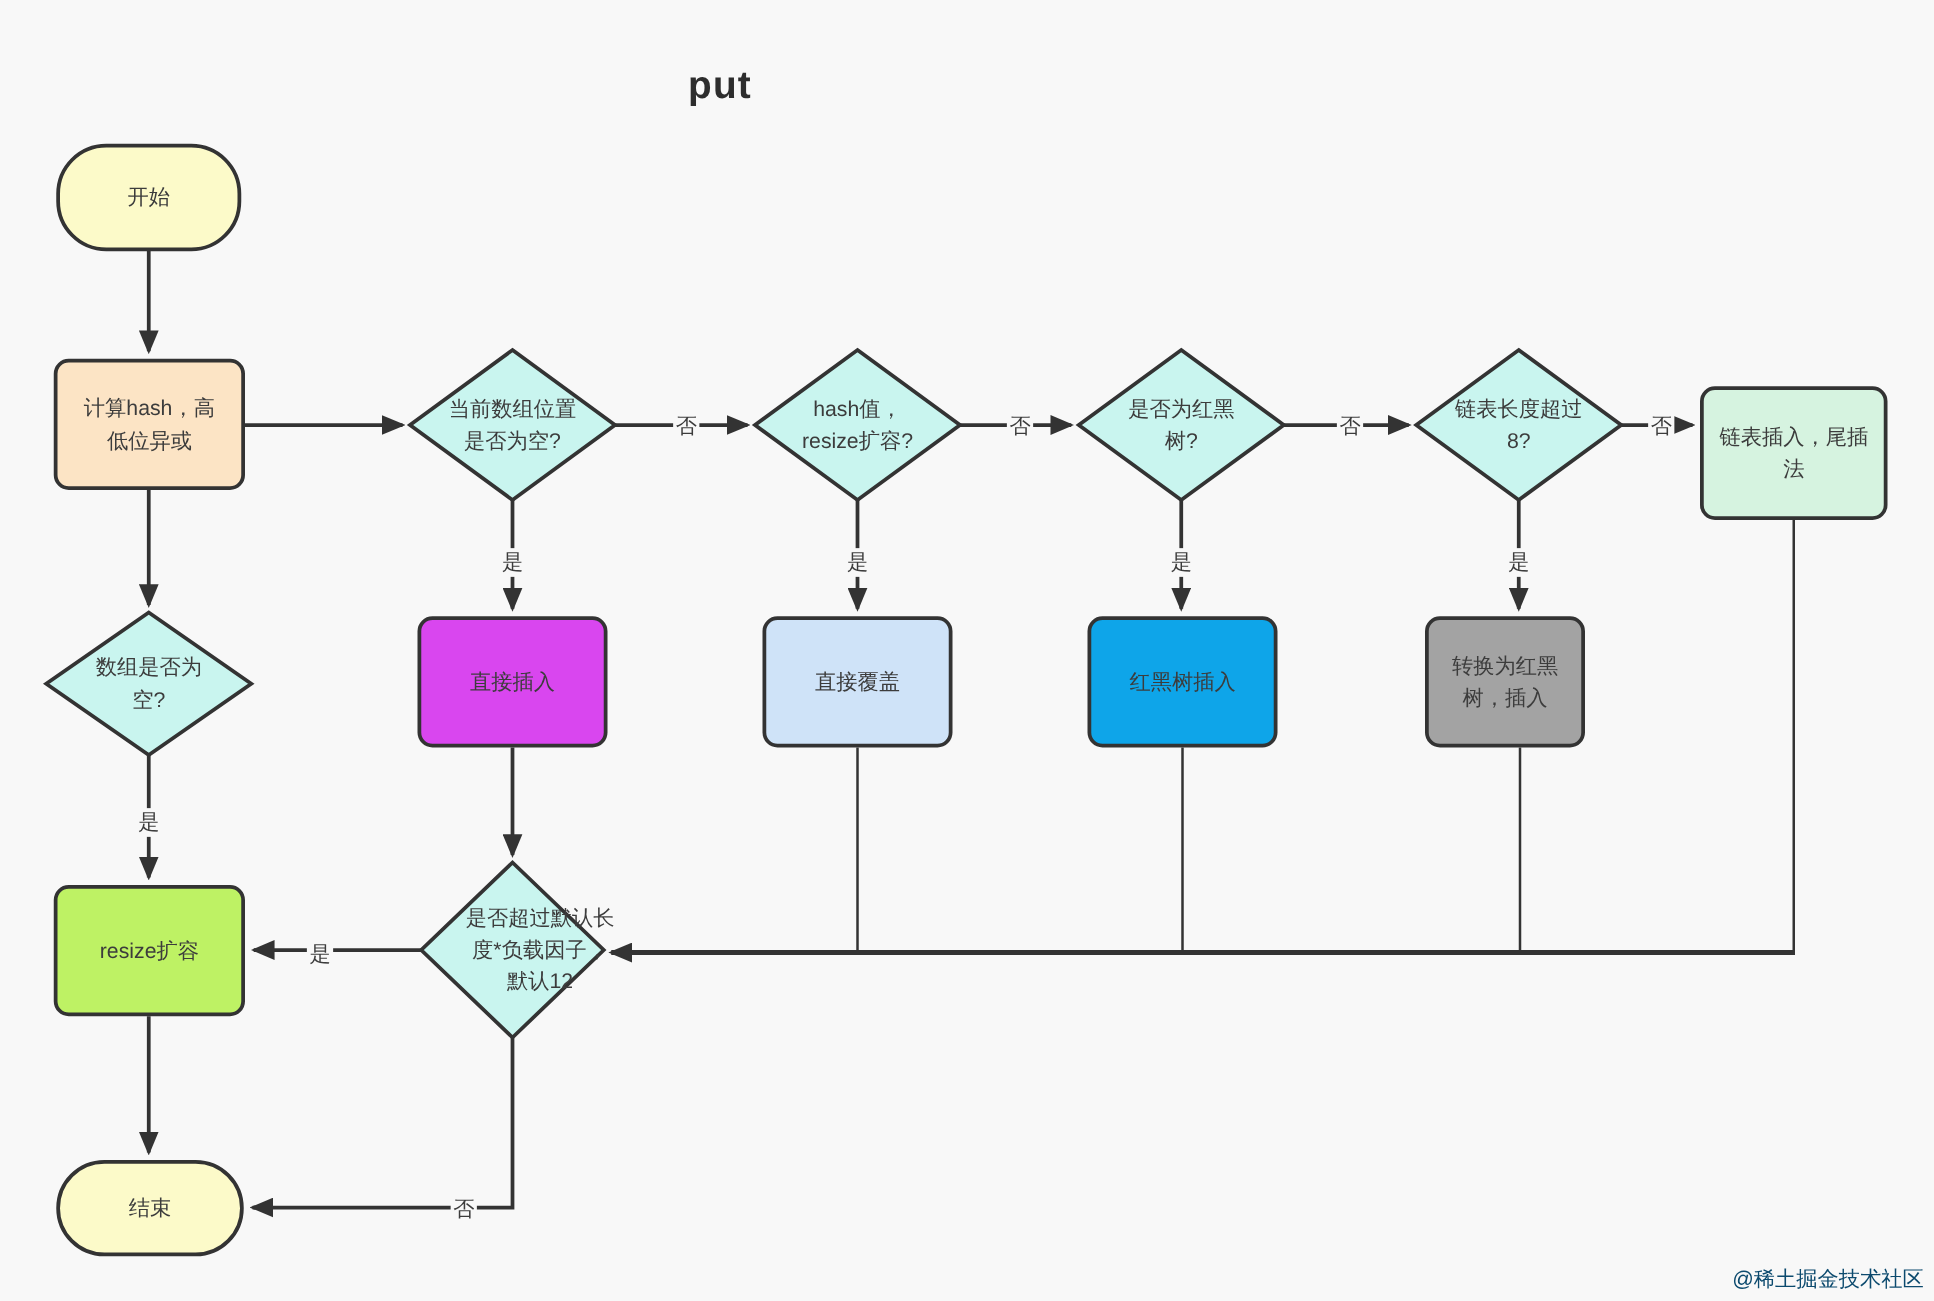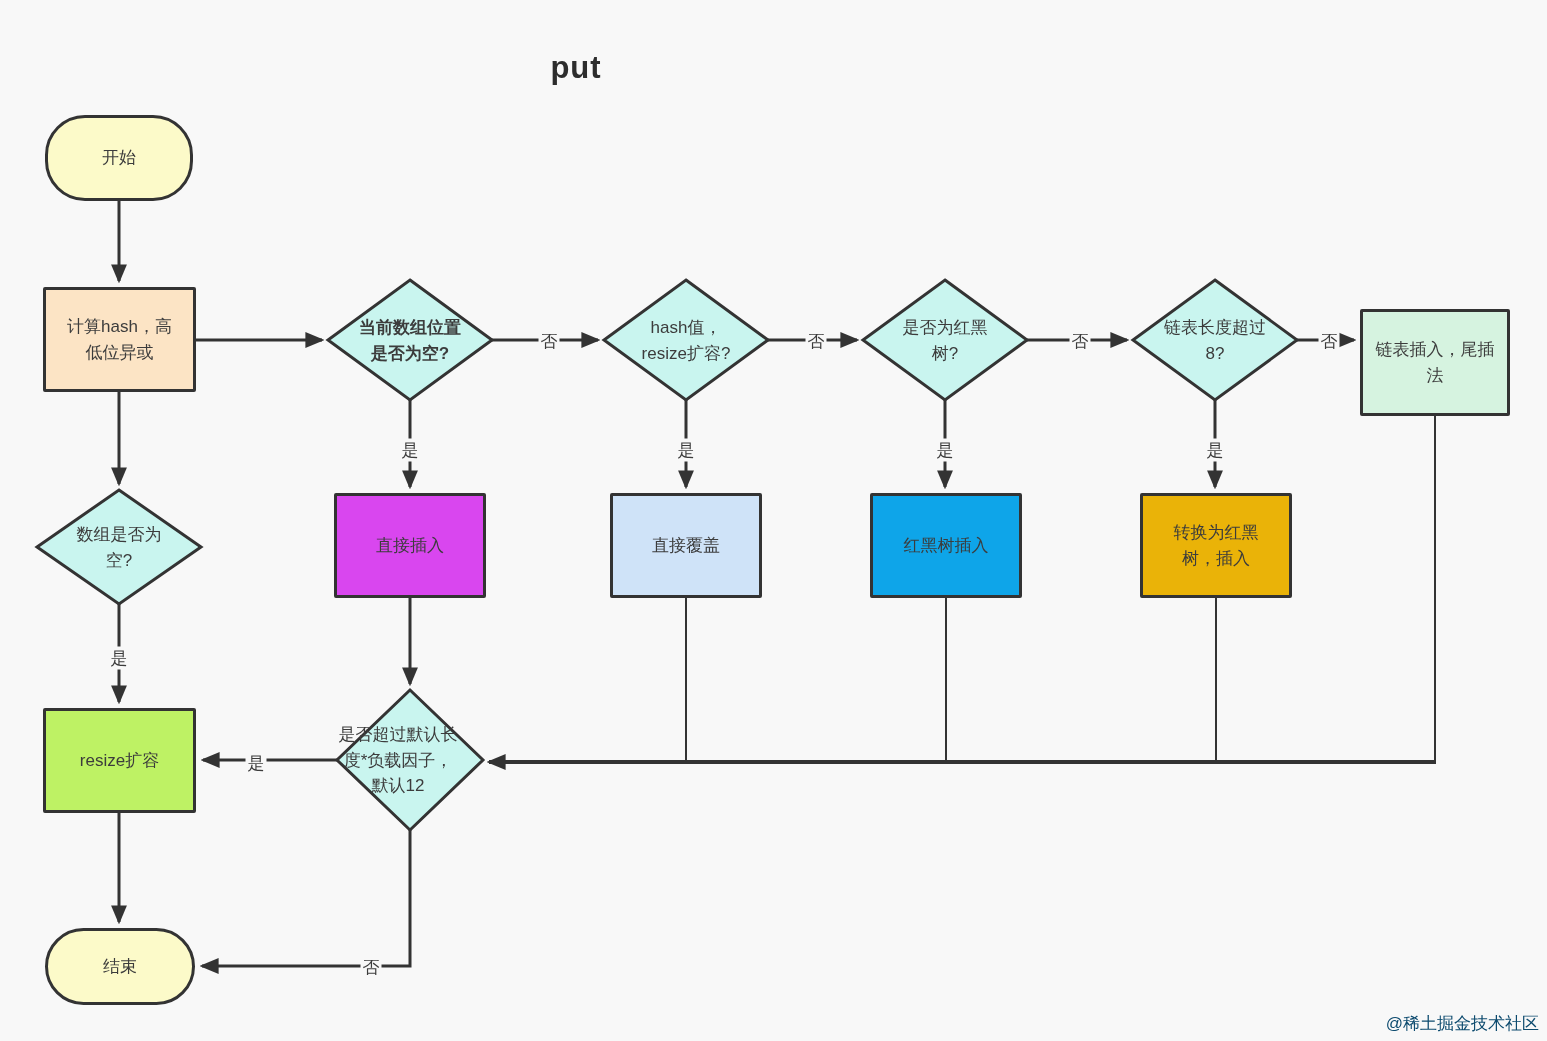--- a/index.html
+++ b/index.html
@@ -5,21 +5,21 @@
   * { margin:0; padding:0; box-sizing:border-box; }
   html,body { background:#f8f8f8; }
   body { font-family:"Liberation Sans","DejaVu Sans",sans-serif; }
   .canvas { position:relative; width:1547px; height:1041px; background:#f8f8f8; overflow:hidden; }
   .layer { position:absolute; left:0; top:0; width:1547px; height:1041px; }
   svg.layer { pointer-events:none; }
   .node {
     position:absolute; display:flex; align-items:center; justify-content:center;
     text-align:center; color:#3c3c3c; font-size:17px; line-height:1.5;
   }
-  .proc { border:3px solid #333; border-radius:2px; }
+  .proc { border:3px solid #333; border-radius:12px; }
   .term { border:3px solid #333; border-radius:40px; }
   .node .lbl { width:100%; }
   .dlabel {
     position:absolute; transform:translate(-50%,-50%); text-align:center;
     color:#3c3c3c; font-size:17px; line-height:1.5;
   }
   .elabel {
     position:absolute; transform:translate(-50%,-50%);
     color:#3c3c3c; font-size:17px; background:#f8f8f8; padding:0 2px;
   }
@@ -86,44 +86,44 @@
     <div class="title">put</div>
 
     <div class="node term" style="left: 45px; top: 115px; width: 148px; height: 86px; background: rgb(252, 250, 201);">
       <div class="lbl">开始</div>
     </div>
 
     <div class="node proc" style="left: 43px; top: 287px; width: 153px; height: 105px; padding: 0px 13px; background: rgb(252, 228, 197);">
       <div class="lbl">计算hash，高低位异或</div>
     </div>
 
-    <div class="dlabel" style="left:410px; top:340px; width:110px;font-weight:bold;">当前数组位置是否为空?</div>
+    <div class="dlabel" style="left:410px; top:340px; width:110px;">当前数组位置是否为空?</div>
     <div class="dlabel" style="left:686px; top:340px; width:108px;">hash值，resize扩容?</div>
     <div class="dlabel" style="left:945px; top:340px; width:95px;">是否为红黑树?</div>
     <div class="dlabel" style="left:1215px; top:340px; width:107px;">链表长度超过8?</div>
     <div class="dlabel" style="left:119px; top:547px; width:95px;">数组是否为空?</div>
-    <div class="dlabel" style="left:398px; top:760px; width:124px;">是否超过默认长度*负载因子，默认12</div>
+    <div class="dlabel" style="left:432px; top:760px; width:124px;">是否超过默认长度*负载因子，默认12</div>
 
     <div class="node proc" style="left: 1360px; top: 285px; width: 150px; height: 107px; padding: 0px 12px; background: rgb(214, 243, 224); margin-top: 24px;">
       <div class="lbl">链表插入，尾插法</div>
     </div>
 
     <div class="node proc" style="left: 334px; top: 493px; width: 152px; height: 105px; background: #d946ef;">
       <div class="lbl">直接插入</div>
     </div>
 
     <div class="node proc" style="left: 610px; top: 493px; width: 152px; height: 105px; background: rgb(207, 227, 248);">
       <div class="lbl">直接覆盖</div>
     </div>
 
     <div class="node proc" style="left: 870px; top: 493px; width: 152px; height: 105px; background: #0ea5e9;">
       <div class="lbl">红黑树插入</div>
     </div>
 
-    <div class="node proc" style="left: 1140px; top: 493px; width: 152px; height: 105px; padding: 0px 18px; background: #eab308;">
+    <div class="node proc" style="left: 1140px; top: 493px; width: 128px; height: 105px; padding: 0px 18px; background: #a3a3a3;">
       <div class="lbl">转换为红黑树，插入</div>
     </div>
 
     <div class="node proc" style="left: 43px; top: 708px; width: 153px; height: 105px; background: #bef264;">
       <div class="lbl">resize扩容</div>
     </div>
 
     <div class="node term" style="left: 45px; top: 928px; width: 150px; height: 77px; background: rgb(252, 250, 201);">
       <div class="lbl">结束</div>
     </div>

